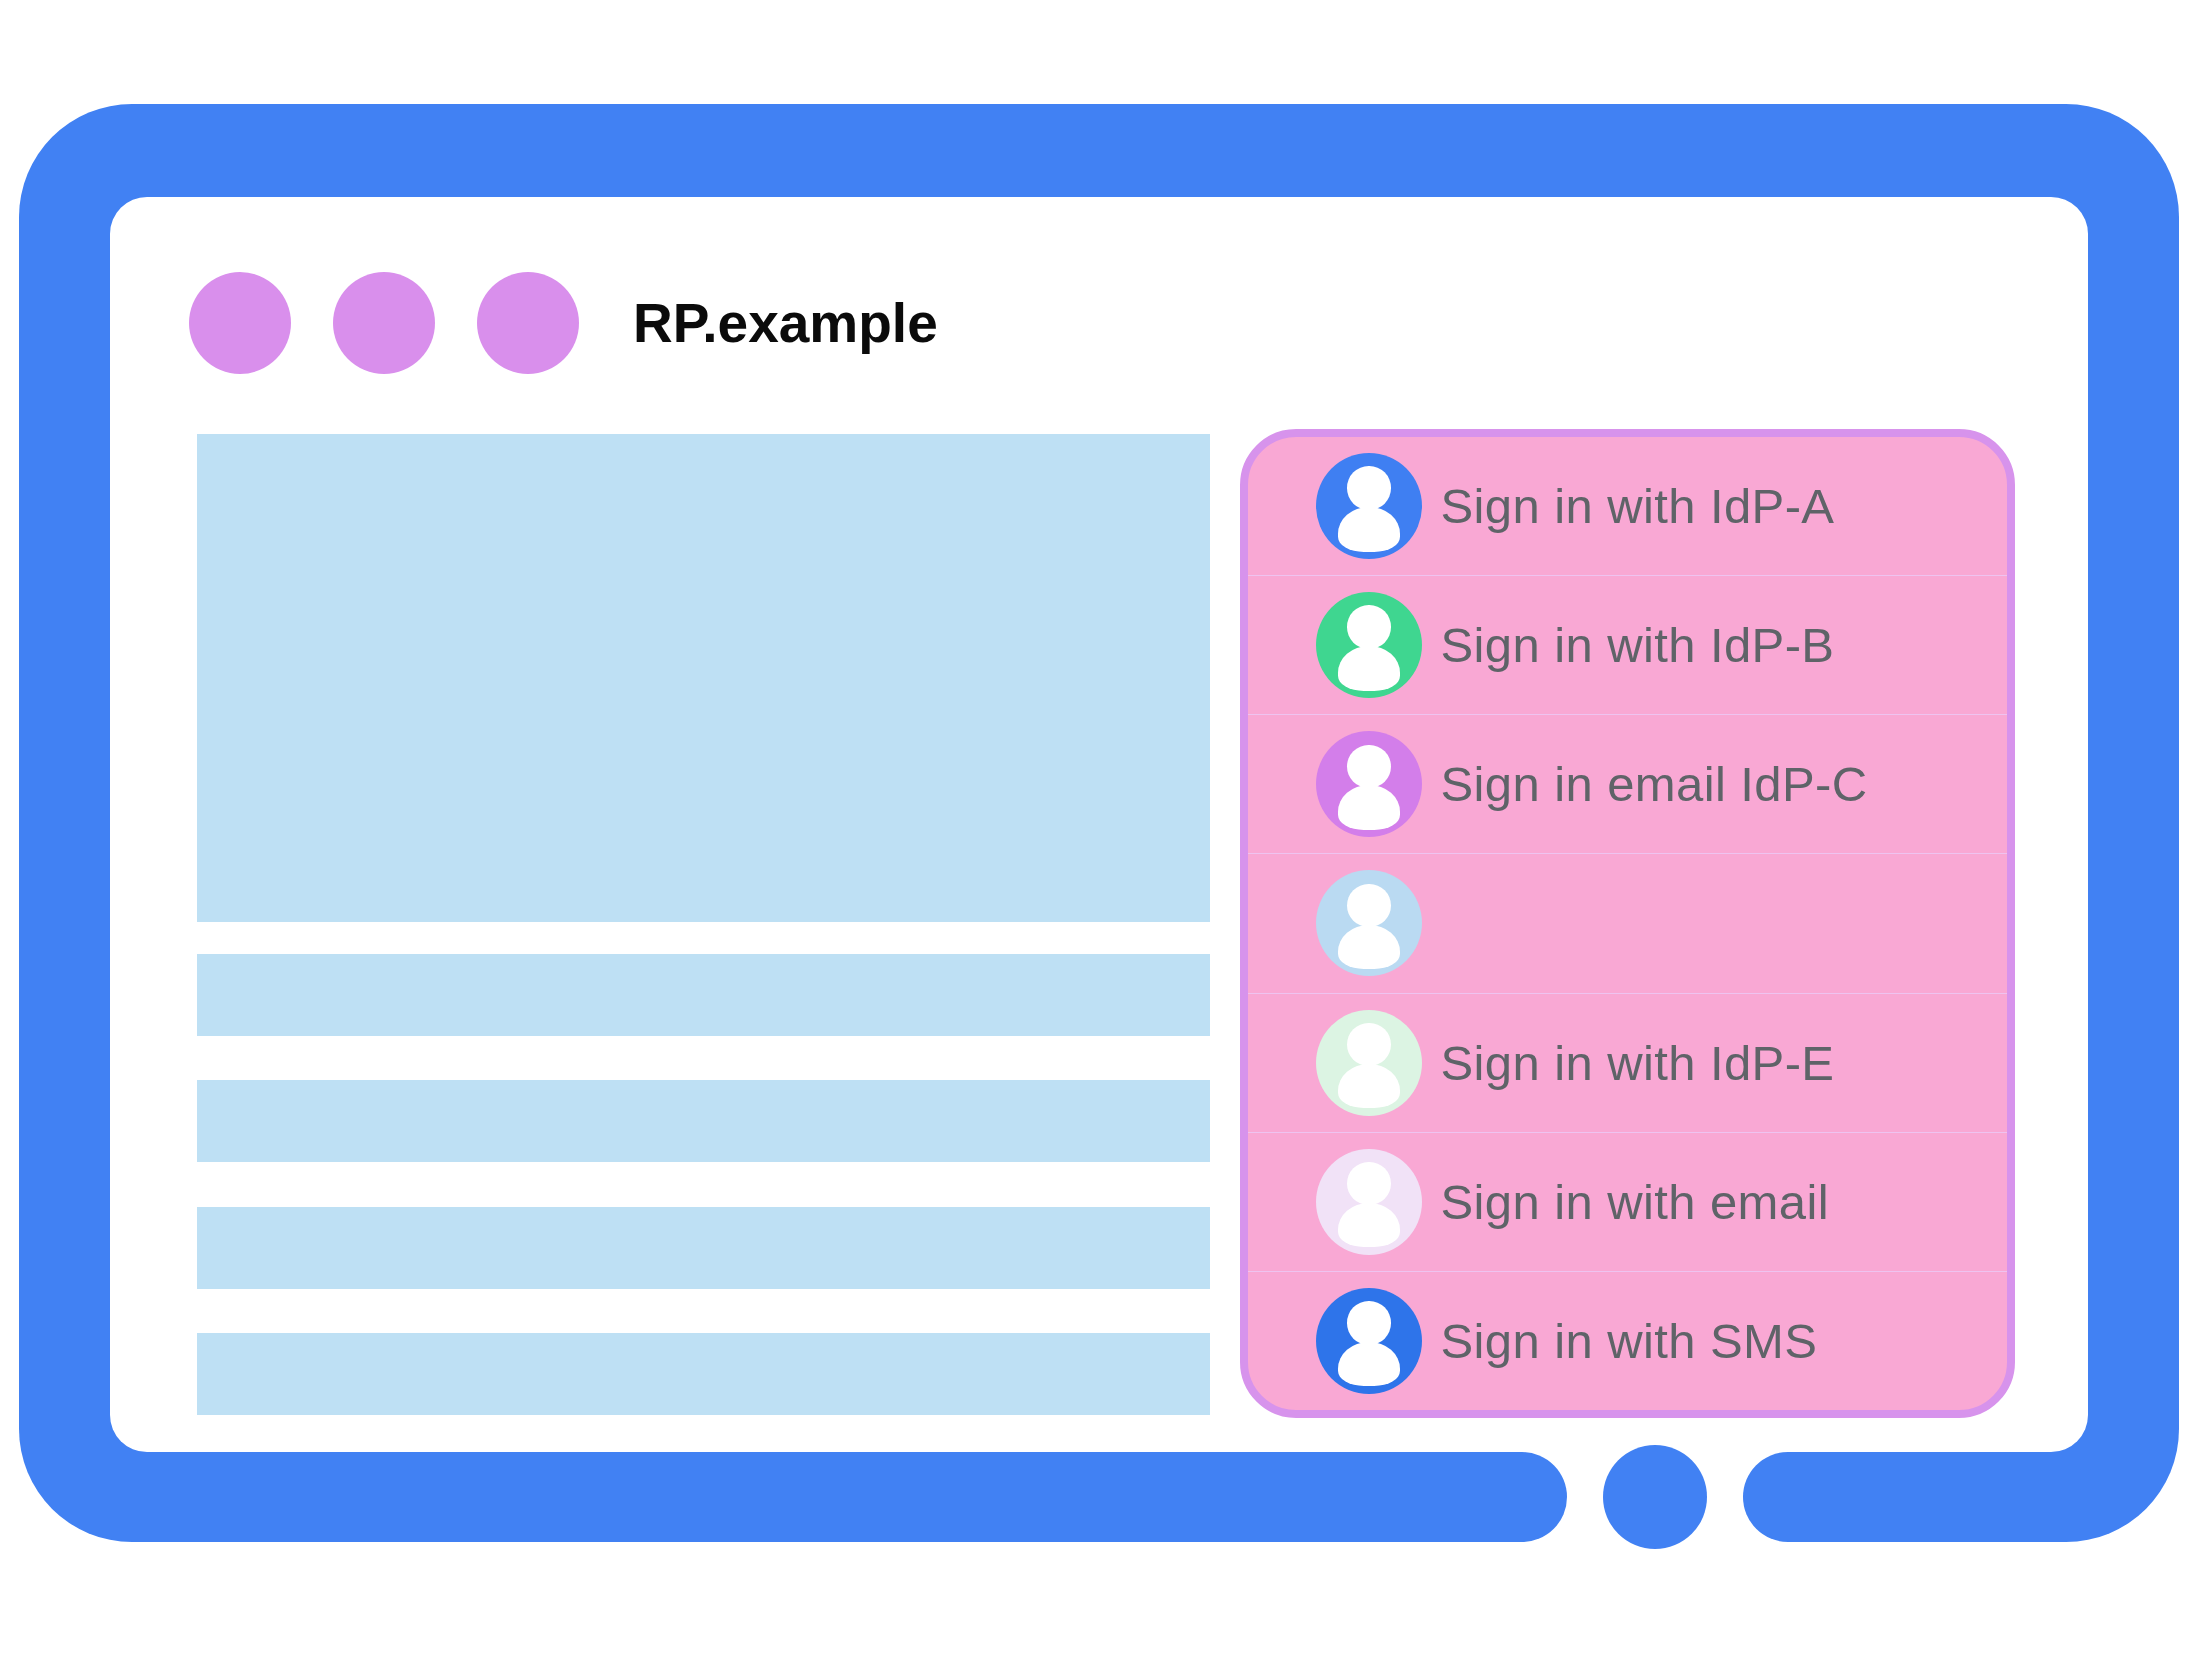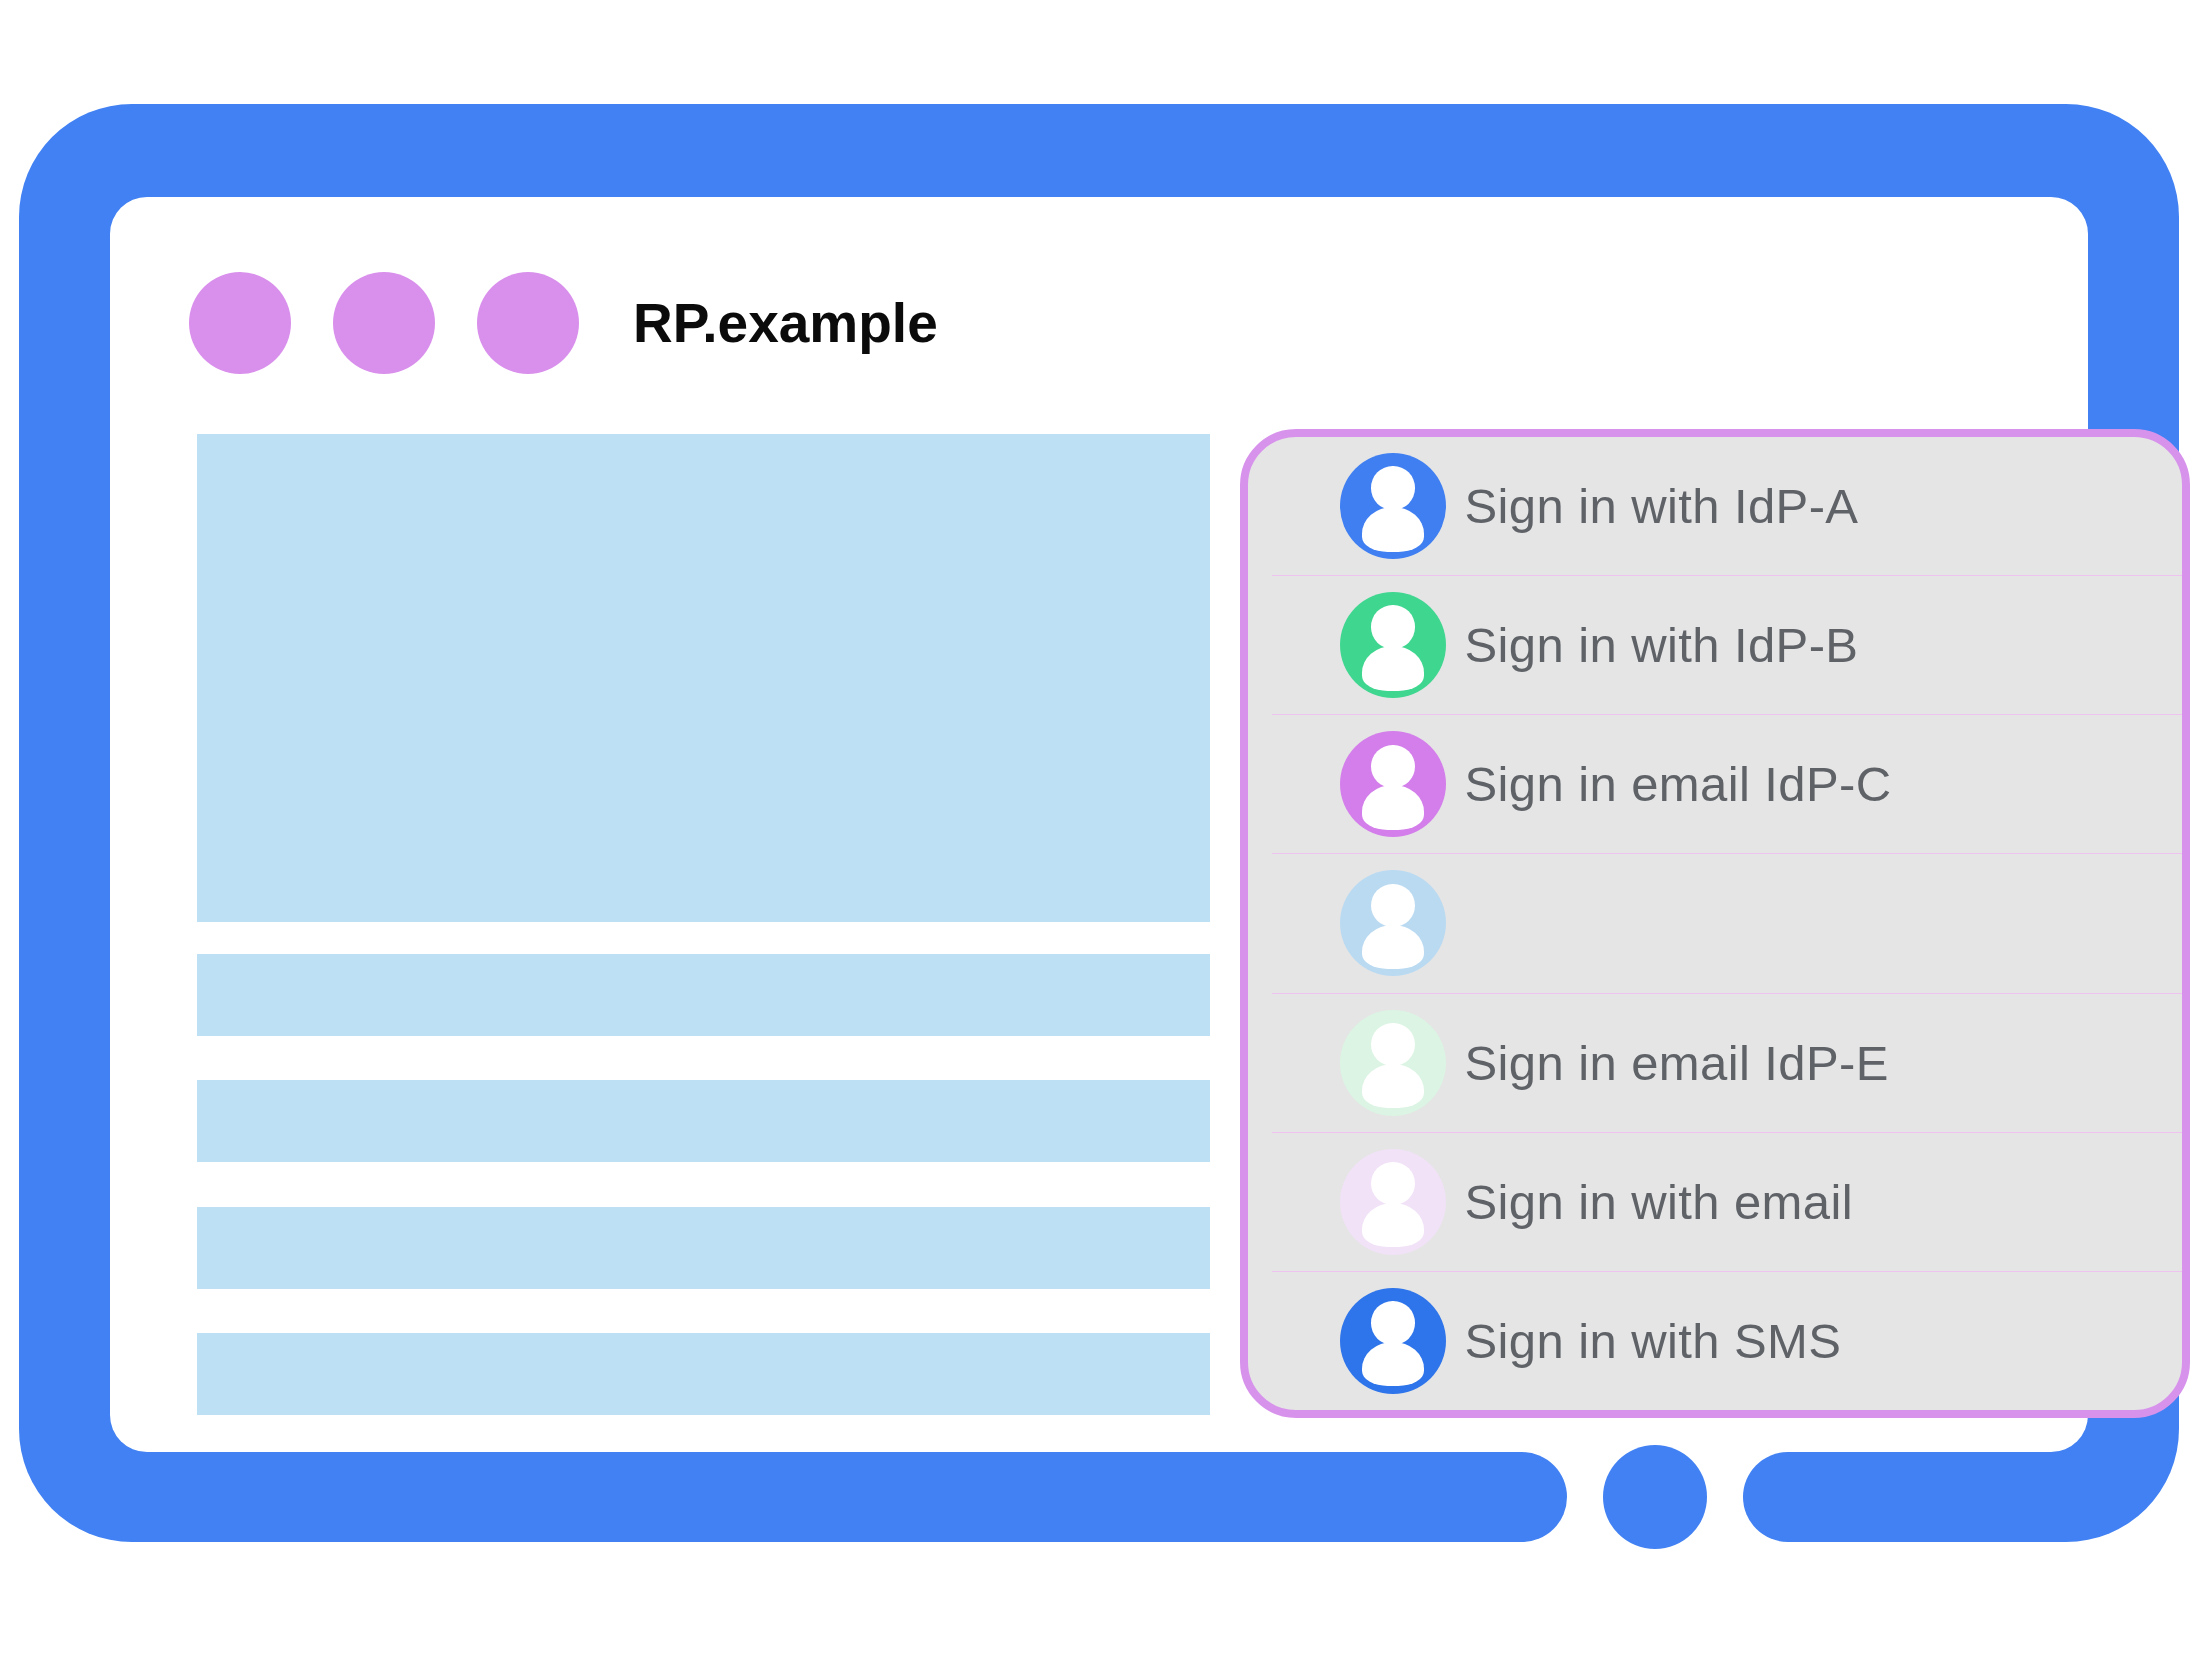--- a/index.html
+++ b/index.html
@@ -83,29 +83,28 @@
   }
   .ph-hero { top: 434px;  width: 1013px; height: 488px; }
   .ph-1    { top: 954px; width: 1013px; height: 82px; }
   .ph-2    { top: 1080px; width: 1013px; height: 82px; }
   .ph-3    { top: 1207px; width: 1013px; height: 82px; }
   .ph-4    { top: 1333px; width: 1013px; height: 82px; }
   
   .panel {
     position: absolute;
     left: 1240px; top: 429px;
-    width: 950px; height: 989px;
+    width: 775px; height: 989px;
     box-sizing: border-box;
-    background: #e5e5e5;
+    background: #f9a8d4;
     border: 8px solid var(--panel-border);
     border-radius: 56px;
     display: flex;
     flex-direction: column;
     overflow: hidden;
-    padding-left: 24px;
   }
   .signin-row {
     flex: 1;
     display: flex;
     align-items: center;
     padding-left: 68px;
     cursor: pointer;
   }
   .signin-row + .signin-row {
     border-top: 1.8px solid var(--panel-divider);
@@ -195,21 +194,21 @@
           <span class="head"></span>
           <span class="body"></span>
         </span>
     </div>
 
     <div class="signin-row">
       <span class="avatar" style="background: rgb(220, 244, 227);">
           <span class="head"></span>
           <span class="body"></span>
         </span>
-      <span class="signin-label">Sign in email IdP-E</span>
+      <span class="signin-label">Sign in with IdP-E</span>
     </div>
 
     <div class="signin-row">
       <span class="avatar" style="background: rgb(241, 226, 247);">
           <span class="head"></span>
           <span class="body"></span>
         </span>
       <span class="signin-label">Sign in with email</span>
     </div>
 

